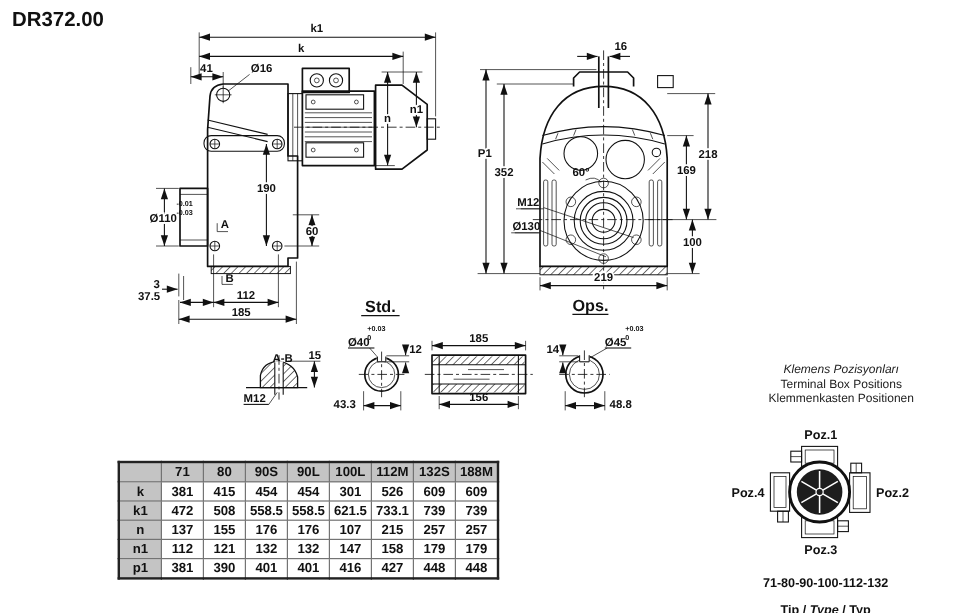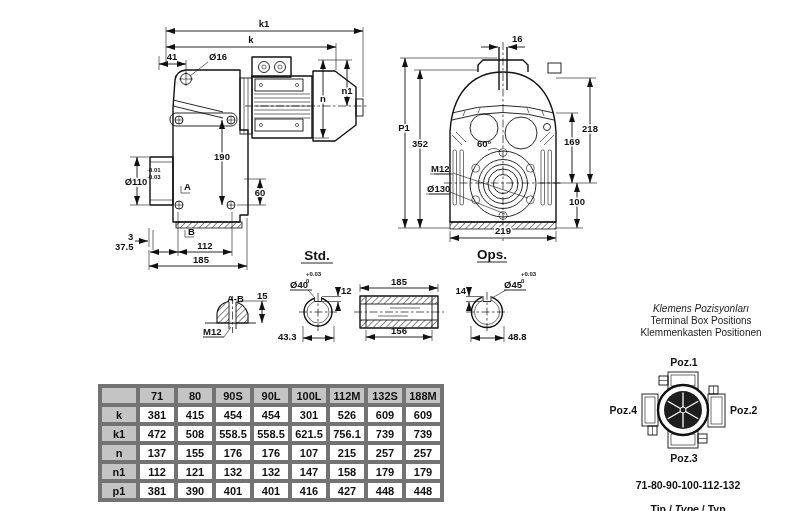--- a/index.html
+++ b/index.html
@@ -20,29 +20,30 @@
   .cl{stroke:#111;stroke-width:0.7;fill:none;stroke-dasharray:8 2.5 2.5 2.5;}
   .tb-titles{position:absolute;left:601px;top:303px;width:200px;text-align:center;
              font-size:10px;line-height:12px;color:#222;}
   .tb-titles .it{font-style:italic;}
   .type-line{position:absolute;left:618px;top:503px;width:140px;text-align:center;
              font-size:10.5px;font-weight:bold;}
   .type-line .it{font-style:italic;}
   table.dims{position:absolute;left:98px;top:384px;border-collapse:collapse;
              font-size:11px;font-weight:bold;text-align:center;color:#111;
              border:2px solid #222;}
-  table.dims td,table.dims th{border:4px solid #737373;width:34px;height:15px;padding:0;background:#fff;}
+  table.dims td,table.dims th{border:1px solid #737373;width:34px;height:15px;padding:0;background:#fff;}
   table.dims th{background:#c4c4c4;}
   table.dims td.lbl{background:#c4c4c4;}
 </style>
 </head>
 <body>
 <div class="page">
 
 <div class="codes">
+  <div>DR372.00</div>
 </div>
 
 <svg width="798" height="511" viewBox="0 0 798 511">
   <defs>
     <marker id="arr" viewBox="0 0 10 8" markerWidth="10" markerHeight="8" refX="9.5" refY="4" orient="auto-start-reverse" markerUnits="userSpaceOnUse">
       <path d="M0.5,1 L9.5,4 L0.5,7 Z" fill="#111"></path>
     </marker>
     <pattern id="hatch" patternUnits="userSpaceOnUse" width="4.5" height="4.5" patternTransform="rotate(45)">
       <line x1="0" y1="0" x2="0" y2="4.5" stroke="#111" stroke-width="1"></line>
     </pattern>
@@ -403,21 +404,21 @@
     <td>609</td>
     <td>609</td>
   </tr>
   <tr>
     <td class="lbl">k1</td>
     <td>472</td>
     <td>508</td>
     <td>558.5</td>
     <td>558.5</td>
     <td>621.5</td>
-    <td>756.1</td>
+    <td>733.1</td>
     <td>739</td>
     <td>739</td>
   </tr>
   <tr>
     <td class="lbl">n</td>
     <td>137</td>
     <td>155</td>
     <td>176</td>
     <td>176</td>
     <td>107</td>

